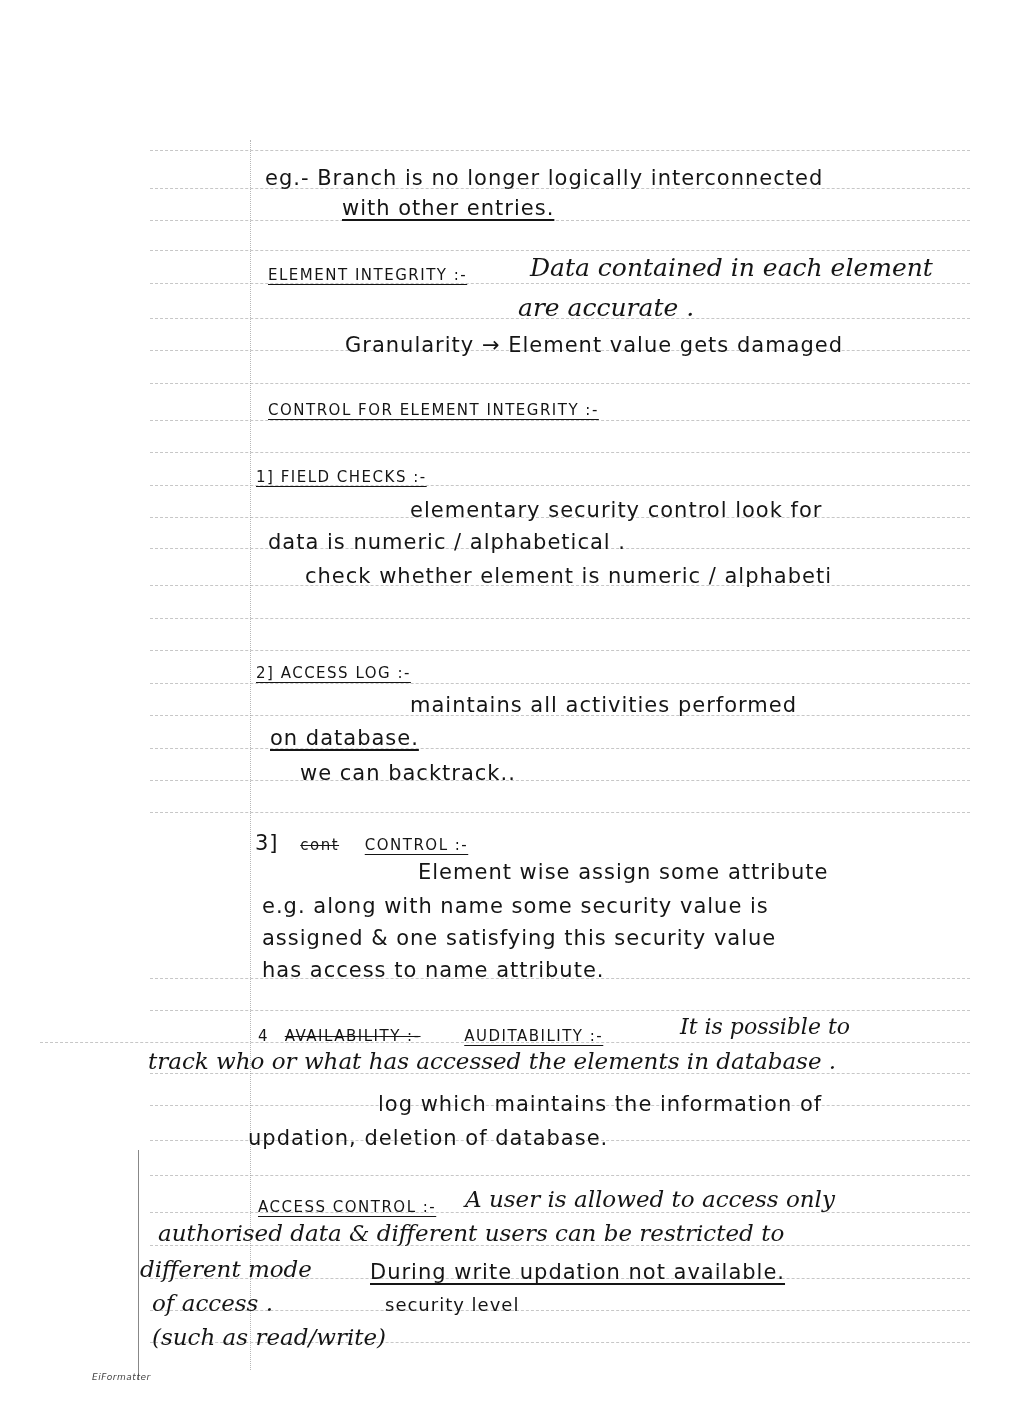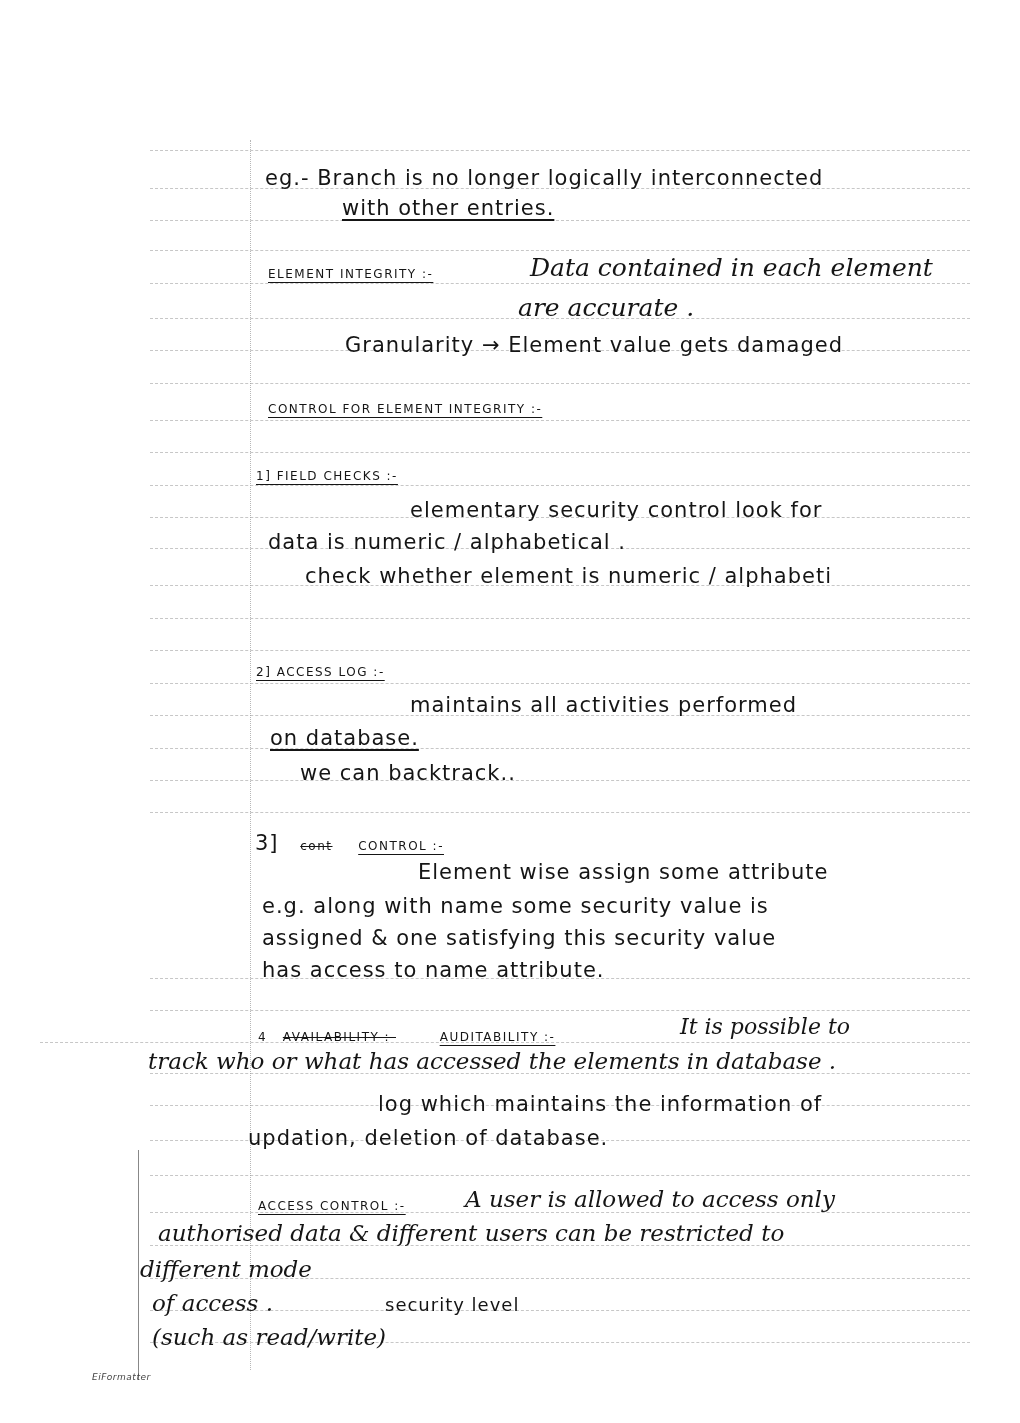--- a/index.html
+++ b/index.html
@@ -8,21 +8,21 @@
     .page { position: absolute; left: 0; top: 0; width: 1020px; height: 1423px; background: #fff; }
     .rule { position: absolute; left: 150px; width: 820px; height: 0;
             border-top: 1px dashed #9a9a9a; opacity: 0.55; }
     .margin { position: absolute; left: 250px; top: 140px; width: 0; height: 1230px;
               border-left: 1px dotted #888; opacity: 0.6; }
     .lmargin { position: absolute; left: 138px; top: 1150px; width: 0; height: 230px;
                border-left: 1px solid #555; opacity: 0.7; }
     .txt { position: absolute; white-space: nowrap; font-size: 21px; line-height: 1;
            font-family: "DejaVu Sans", sans-serif; letter-spacing: 1px; color: #151515; }
     .cur { font-family: "DejaVu Serif", serif; font-style: italic; font-size: 25px; letter-spacing: 0; }
-    .head { font-size: 12px; letter-spacing: 1.5px; }
+    .head { font-size: 15px; letter-spacing: 1.5px; }
     .u { text-decoration: underline; text-underline-offset: 4px; }
     .strike { text-decoration: line-through; }
     .footer { position: absolute; left: 92px; top: 1372px; font-size: 9px; color: #444;
               font-family: "DejaVu Sans", sans-serif; letter-spacing: 0.5px; font-style: italic; }
   </style>
 </head>
 <body>
 
 <div class="page">
 
@@ -154,20 +154,23 @@
   </div>
   <div class="txt cur" style="left:465px; top:1188px; font-size:23px;font-style:italic;">
     <span>A user is allowed to access only</span>
   </div>
   <div class="txt cur" style="left:158px; top:1222px; font-size:23px;">
     <span>authorised data &amp; different users can be restricted to</span>
   </div>
   <div class="txt cur" style="left:140px; top:1258px; font-size:23px;">
     <span>different mode</span>
   </div>
+  <div class="txt u" style="left:370px; top:1262px;">
+    <span>During write updation not available.</span>
+  </div>
   <div class="txt cur" style="left:152px; top:1292px; font-size:23px;">
     <span>of access .</span>
   </div>
   <div class="txt" style="left:385px; top:1296px; font-size:18px;">
     <span>security level</span>
   </div>
   <div class="txt cur" style="left:152px; top:1326px; font-size:23px;">
     <span>(such as read/write)</span>
   </div>
 

